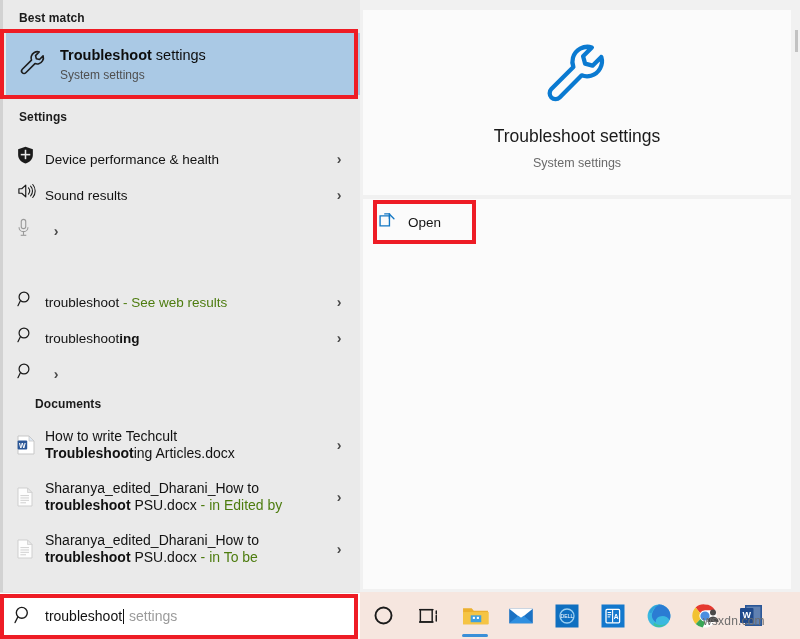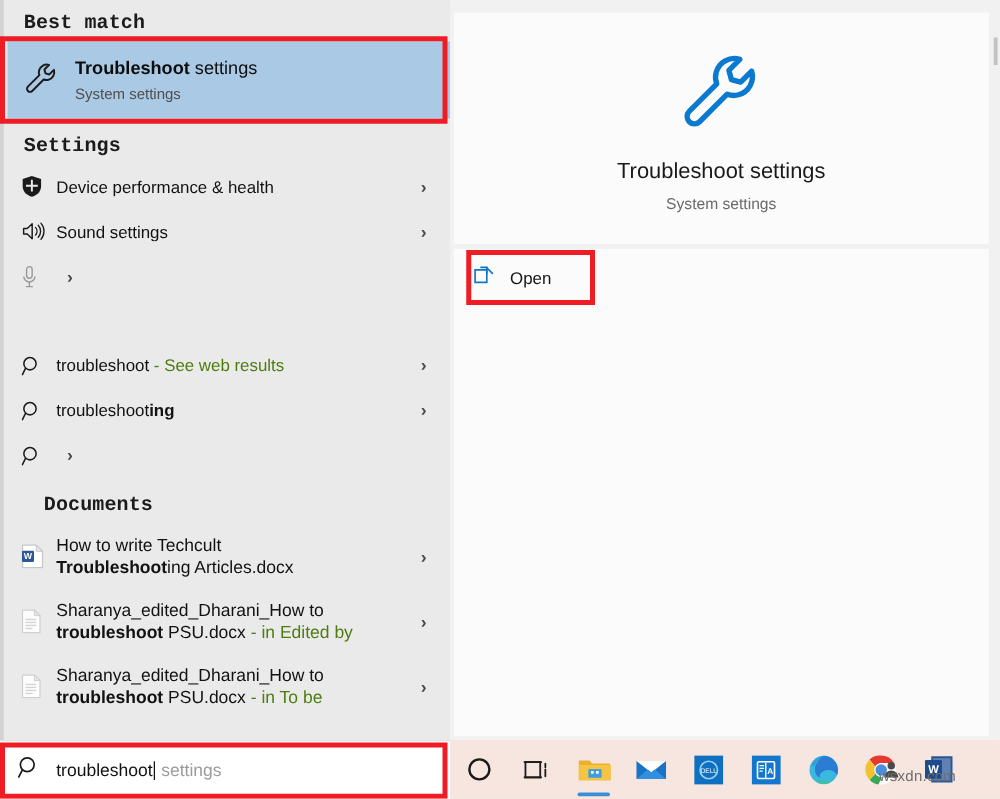--- a/index.html
+++ b/index.html
@@ -35,28 +35,28 @@
     background: #fbfbfb;
   }
   .right-edge-sliver {
     position: absolute; left: 795px; top: 30px;
     width: 3px; height: 22px;
     background: #9a9a9a; opacity: .55;
   }
 
   
   .section-head {
-    font-size: 16px; font-weight: bold; color: #1b1b1b;
+    font-size: 12px; font-weight: bold; color: #1b1b1b;
     padding: 0 0 0 16px; letter-spacing: .1px;
-    display: flex; align-items: center; font-family: Liberation Mono, monospace;
+    display: flex; align-items: center;
   }
 
   
   .row {
-    display: flex; align-items: center;
+    display: flex; align-items: flex-end;
     padding-left: 14px; padding-right: 10px;
     height: 36px; position: relative;
     cursor: default;
   }
   .row .ico {
     width: 28px; min-width: 28px; height: 24px;
     display: flex; align-items: center; justify-content: flex-start;
   }
   .row .label {
     flex: 1; font-size: 13.5px; color: #121212;
@@ -180,21 +180,21 @@
 
       <div class="row">
         <span class="ico">
           <svg width="20" height="18" viewBox="0 0 22 20">
             <path d="M2 7.5 h3.2 L9.6 3.4 v13.2 L5.2 12.5 H2 z" fill="none" stroke="#1b1b1b" stroke-width="1.3" stroke-linejoin="round"></path>
             <path d="M12.6 6.6 a5.2 5.2 0 0 1 0 6.8" fill="none" stroke="#1b1b1b" stroke-width="1.2" stroke-linecap="round"></path>
             <path d="M15 4.6 a8 8 0 0 1 0 10.8" fill="none" stroke="#1b1b1b" stroke-width="1.2" stroke-linecap="round"></path>
             <path d="M17.4 2.8 a11 11 0 0 1 0 14.4" fill="none" stroke="#1b1b1b" stroke-width="1.2" stroke-linecap="round"></path>
           </svg>
         </span>
-        <span class="label">Sound settings</span>
+        <span class="label">Sound results</span>
         <span class="chev">›</span>
       </div>
 
       <div class="row">
         <span class="ico">
           <svg width="13" height="19" viewBox="0 0 14 20">
             <rect x="4.6" y="1.2" width="4.8" height="10" rx="2.4" fill="none" stroke="#9a9a9a" stroke-width="1.2"></rect>
             <path d="M2.2 9.6 a4.8 4.8 0 0 0 9.6 0" fill="none" stroke="#9a9a9a" stroke-width="1.2"></path>
             <path d="M7 14.4 v3.6" stroke="#9a9a9a" stroke-width="1.2"></path>
             <path d="M4 18.4 h6" stroke="#9a9a9a" stroke-width="1.2"></path>

